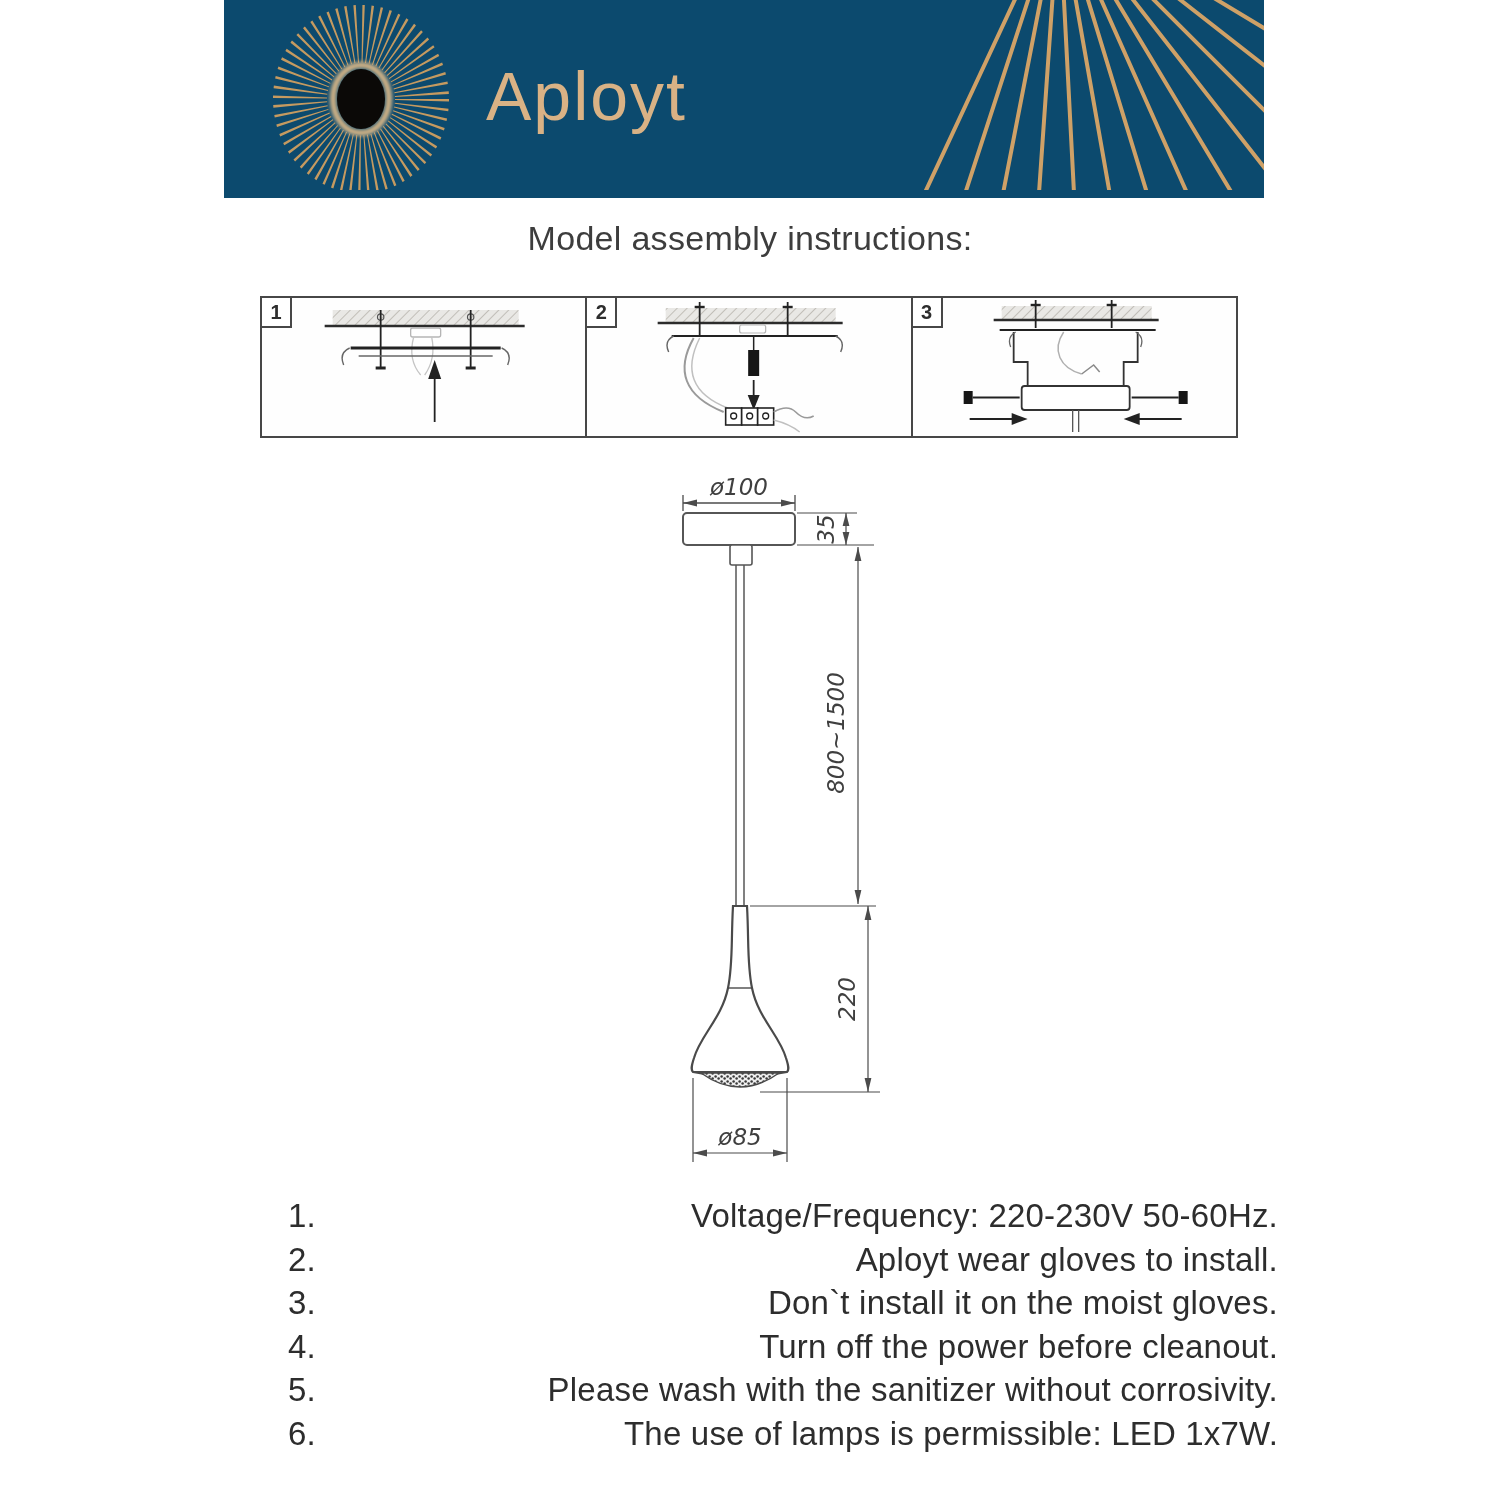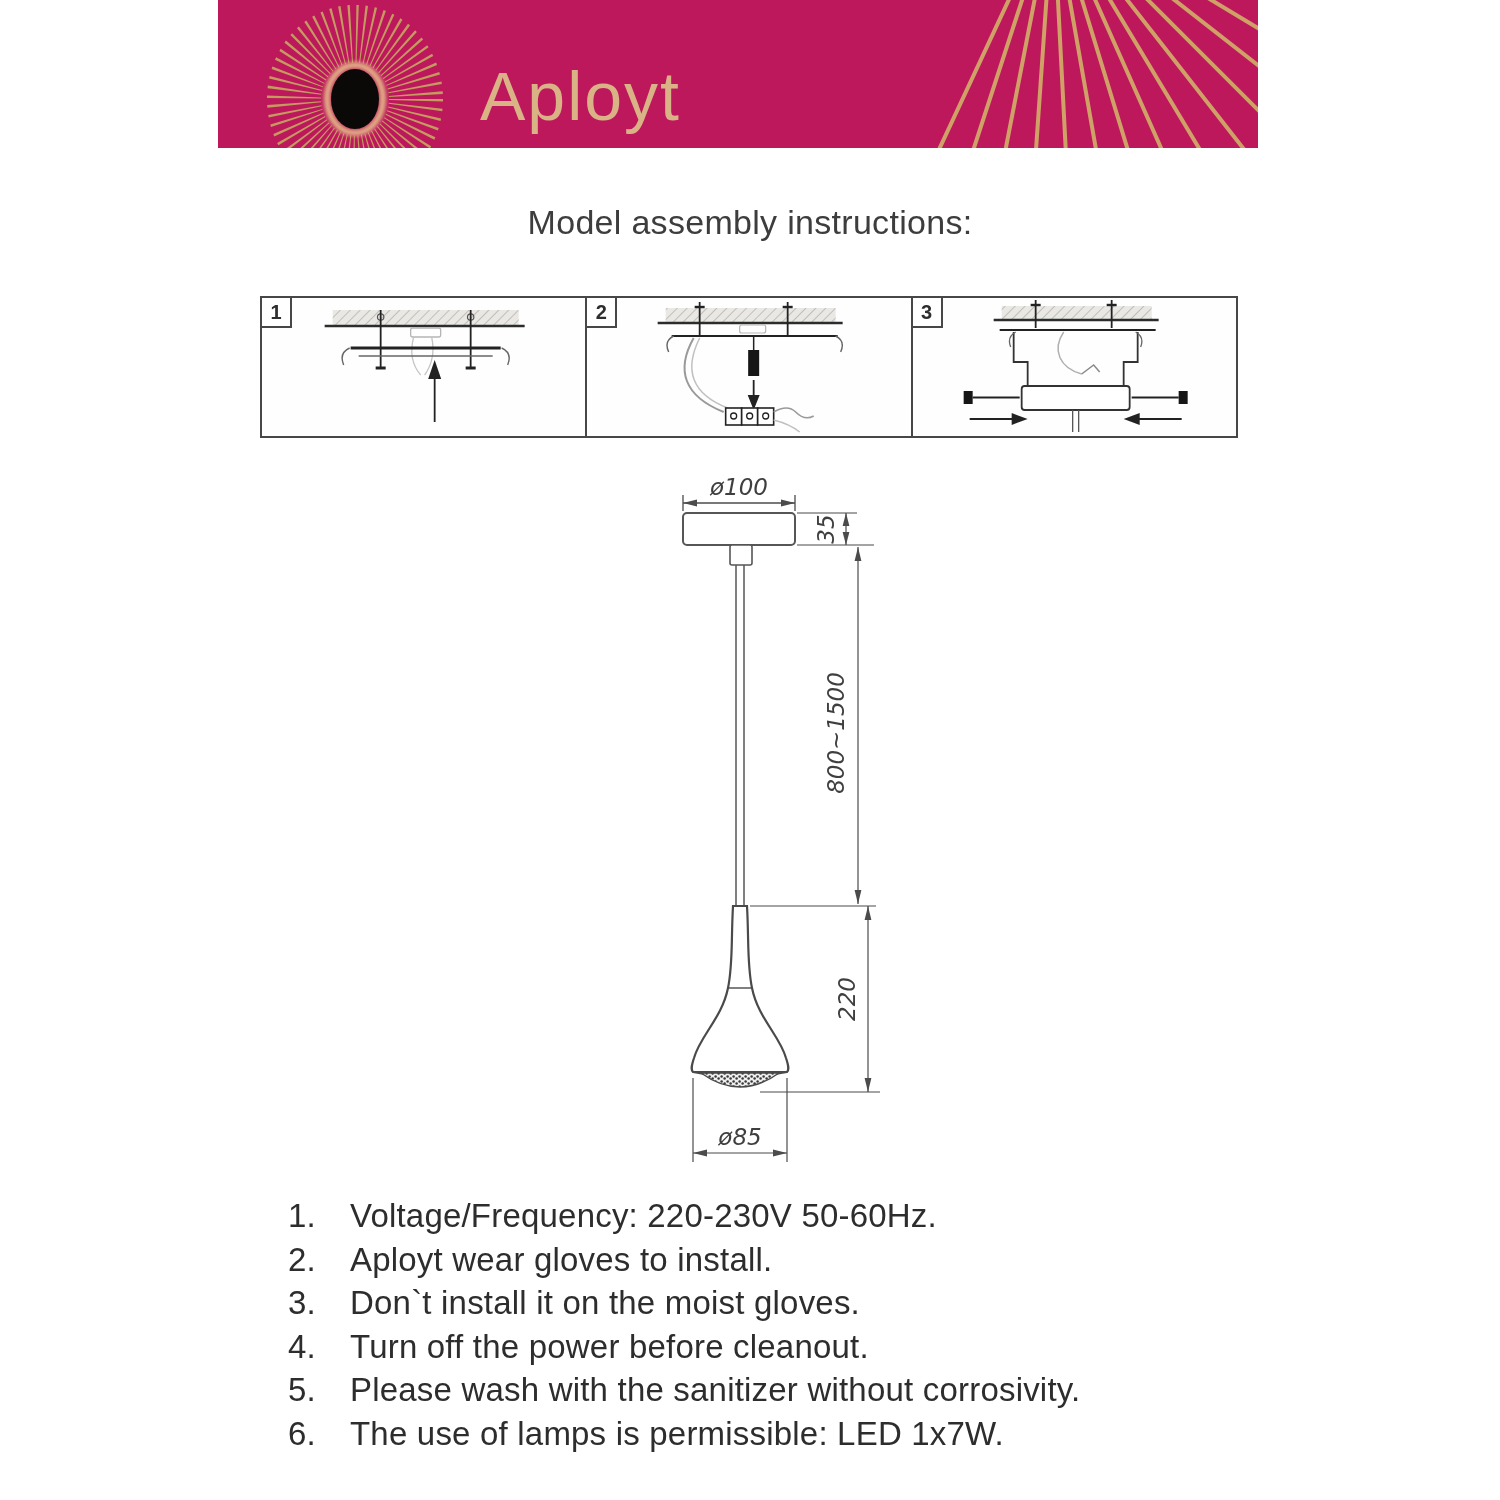--- a/index.html
+++ b/index.html
@@ -1,47 +1,47 @@
 <!DOCTYPE html>
 <html><head>
 <meta charset="utf-8">
 <style>
   html,body{margin:0;padding:0;background:#ffffff;}
   .page{position:relative;width:1500px;height:1500px;background:#ffffff;overflow:hidden;
         font-family:"Liberation Sans", sans-serif;}
 
   
-  .banner{position:absolute;left:218px;top:0;width:1040px;height:148px;background:#be185d;overflow:hidden;}
+  .banner{position:absolute;left:224px;top:0;width:1040px;height:198px;background:#0c4a6e;overflow:hidden;}
   .brand-name{position:absolute;left:262px;top:50px;font-size:68px;font-weight:400;
               letter-spacing:2px;color:#d9b285;line-height:92px;}
   .banner svg{position:absolute;}
 
   
-  .title-block{position:absolute;left:0;top:201px;width:1500px;text-align:center;color:#3d3d3d;}
+  .title-block{position:absolute;left:0;top:217px;width:1500px;text-align:center;color:#3d3d3d;}
   .title-line{font-size:34px;line-height:42px;letter-spacing:0.3px;}
 
   
   .steps{position:absolute;left:260px;top:296px;width:978px;height:142px;display:flex;}
   .panel{position:relative;flex:1 1 0;border:2px solid #474747;background:#fefefe;}
   .panel + .panel{border-left:none;}
   .badge{position:absolute;left:0;top:0;width:28px;height:28px;border-right:2px solid #474747;
          border-bottom:2px solid #474747;display:flex;align-items:center;justify-content:center;
          font-size:20px;font-weight:bold;color:#2e2e2e;background:#fff;z-index:2;}
   .panel svg{position:absolute;left:0;top:0;width:100%;height:100%;}
 
   
   .drawing{position:absolute;left:620px;top:465px;width:320px;height:720px;}
   .dim-text{font-family:"DejaVu Sans", sans-serif;font-style:italic;font-size:23px;fill:#3f3f3f;}
 
   
   .notes{position:absolute;left:288px;top:1194px;width:990px;list-style:none;margin:0;padding:0;
          color:#2d2d2d;font-size:33px;letter-spacing:0.2px;}
   .note-row{display:flex;line-height:43.5px;}
   .note-num{flex:0 0 62px;}
-  .note-text{flex:1 1 auto;}
+  .note-text{flex:1 1 auto;text-align:right;}
 
   .hidden-defs{position:absolute;width:0;height:0;overflow:hidden;}
 </style>
 </head>
 <body>
 
 <div class="page">
 
   <svg class="hidden-defs" aria-hidden="true">
     <defs>

